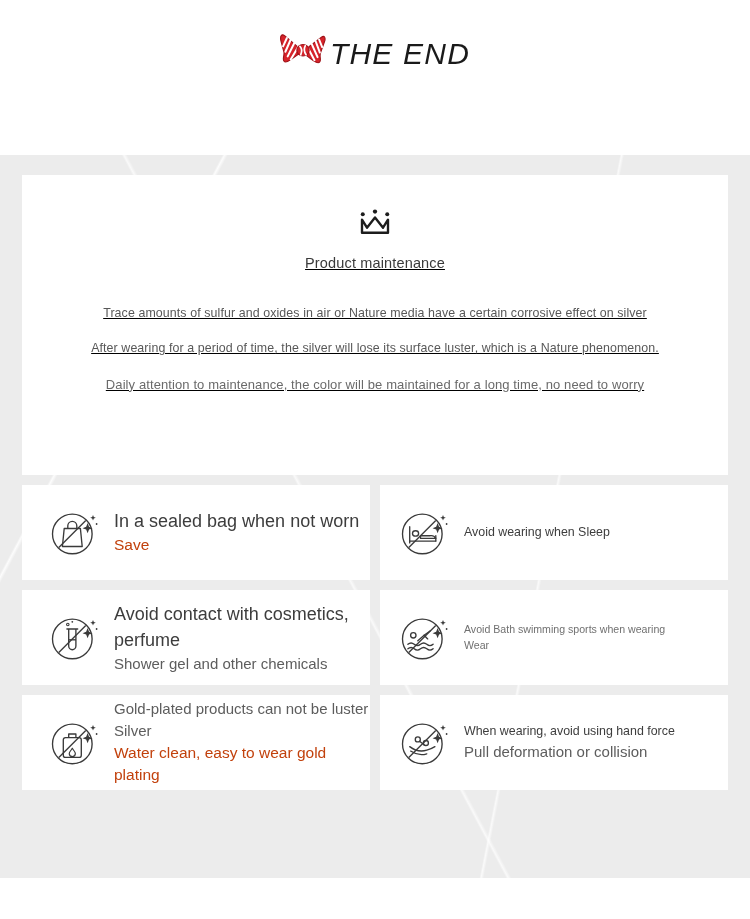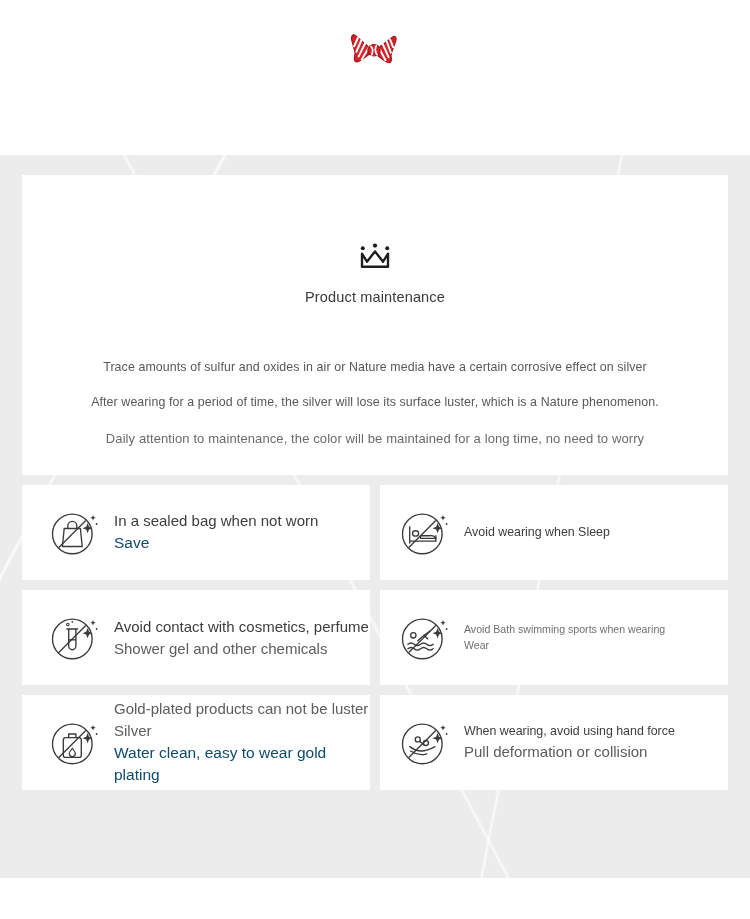--- a/index.html
+++ b/index.html
@@ -61,32 +61,33 @@
     width: 750px;
     height: 723px;
     padding: 20px 22px 18px 22px;
   }
 
   
   .maint-card {
     background: #ffffff;
     width: 706px;
     height: 300px;
-    padding-top: 68px;
+    padding-top: 34px;
     text-align: center;
+    text-decoration: underline;
   }
   .crown-icon { display: block; margin: 0 auto; width: 34px; height: 26px; }
   .maint-title {
     margin-top: 20px;
     font-size: 14.5px;
     color: #3a3a3a;
     font-weight: 400;
     letter-spacing: .15px;
   }
-  .maint-lines { margin-top: 56px; }
+  .maint-lines { margin-top: 36px; }
   .maint-line {
     font-size: 12.4px;
     color: #585858;
     letter-spacing: .1px;
     line-height: 1;
     margin-bottom: 23px;
   }
   .maint-line:last-child { margin-bottom: 0; font-size: 13px; color: #6a6a6a; }
 
   
@@ -101,24 +102,24 @@
     height: 95px;
     display: flex;
     align-items: center;
     padding-left: 26px;
   }
   .tip-card.pad-r { padding-left: 18px; }
   .tip-icon { flex: 0 0 auto; width: 54px; height: 54px; margin-right: 12px; }
   .tip-icon svg { display: block; width: 54px; height: 54px; }
   .tip-text { display: flex; flex-direction: column; justify-content: center; }
   .tip-l1 { color: #3d3d3d; line-height: 1.45; }
-  .tip-l2 { color: #0c4a6e; line-height: 1.45; }
-
-  
-  .t-md  { font-size: 15px; }
+  .tip-l2 { color: #c2410c; line-height: 1.45; }
+
+  
+  .t-md  { font-size: 18px; }
   .t-lg  { font-size: 15.5px; }
   .t-sm  { font-size: 15px; color: #5d5d5d; }
   .t-xs  { font-size: 10.6px; color: #707070; }
   .t-rg  { font-size: 12.4px; }
 
   .bottom-white {
     position: absolute;
     top: 878px; left: 0;
     width: 750px; height: 41px;
     background: #ffffff;
@@ -132,20 +133,21 @@
     <svg class="bow-icon" viewBox="0 0 60 52">
       <g>
         <path d="M27 24 L6 6 C2 3 0 7 1 12 L5 27 C6 32 3 36 5 39 C7 42 12 39 16 36 L27 28 Z" fill="#d6232a" stroke="#9e1218" stroke-width="1.4" stroke-linejoin="round"></path>
         <path d="M9 9 L4 20 M14 11 L7 27 M19 15 L10 33 M24 20 L14 37" stroke="#ffffff" stroke-width="2.6" fill="none" stroke-linecap="round"></path>
         <path d="M33 24 L54 8 C58 5 60 9 58 14 L53 28 C51 33 54 37 52 40 C50 43 45 40 41 37 L31 29 Z" fill="#d6232a" stroke="#9e1218" stroke-width="1.4" stroke-linejoin="round"></path>
         <path d="M51 11 L55 21 M46 12 L52 28 M41 16 L49 34 M36 21 L45 38" stroke="#ffffff" stroke-width="2.6" fill="none" stroke-linecap="round"></path>
         <ellipse cx="30" cy="25" rx="8" ry="7.5" fill="#d6232a" stroke="#9e1218" stroke-width="1.4"></ellipse>
         <path d="M26 20 Q30 24 27 31 M33 19 Q30 25 34 31" stroke="#ffffff" stroke-width="2.2" fill="none" stroke-linecap="round"></path>
       </g>
     </svg>
+    <span class="end-text">THE END</span>
   </div>
 </div>
 
 <div class="tex-band"></div>
 
 <div class="sheet">
 
   <div class="maint-card">
     <svg class="crown-icon" viewBox="0 0 44 34">
       <circle cx="6" cy="7" r="2.6" fill="#1d1d1d"></circle>

